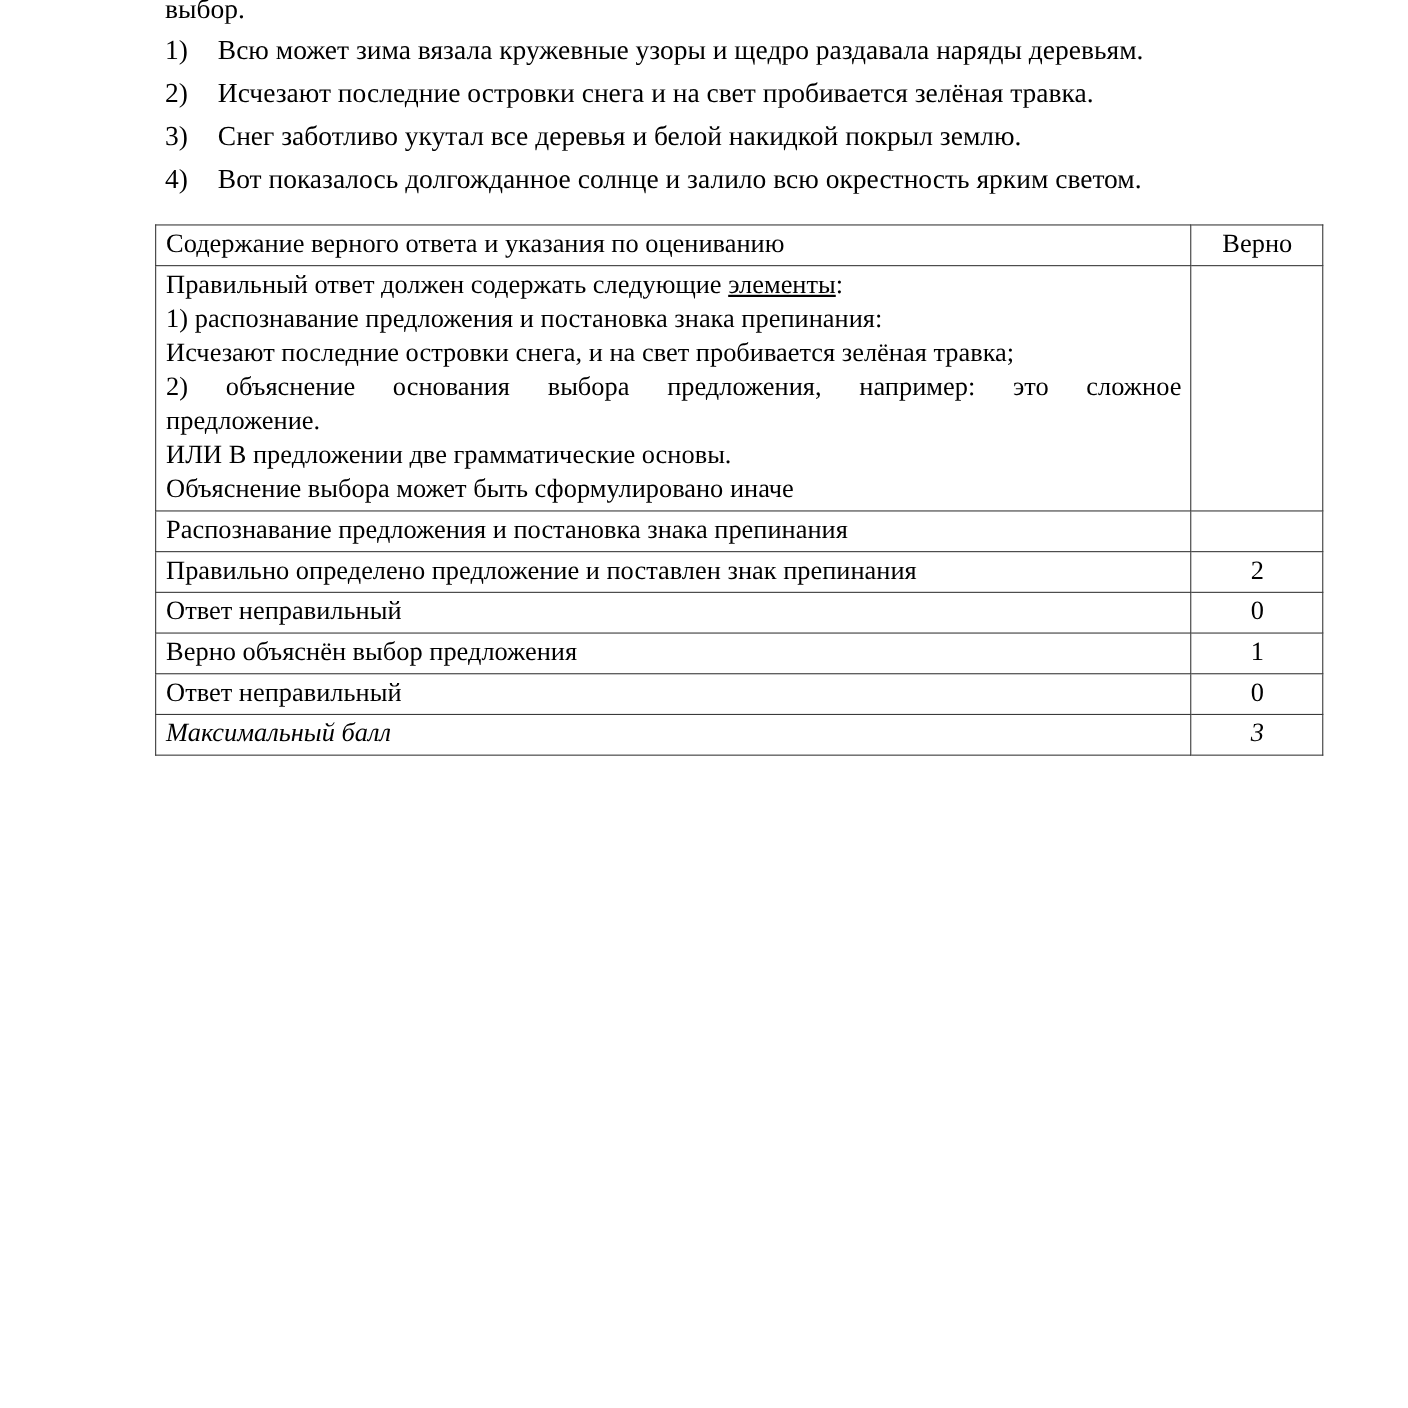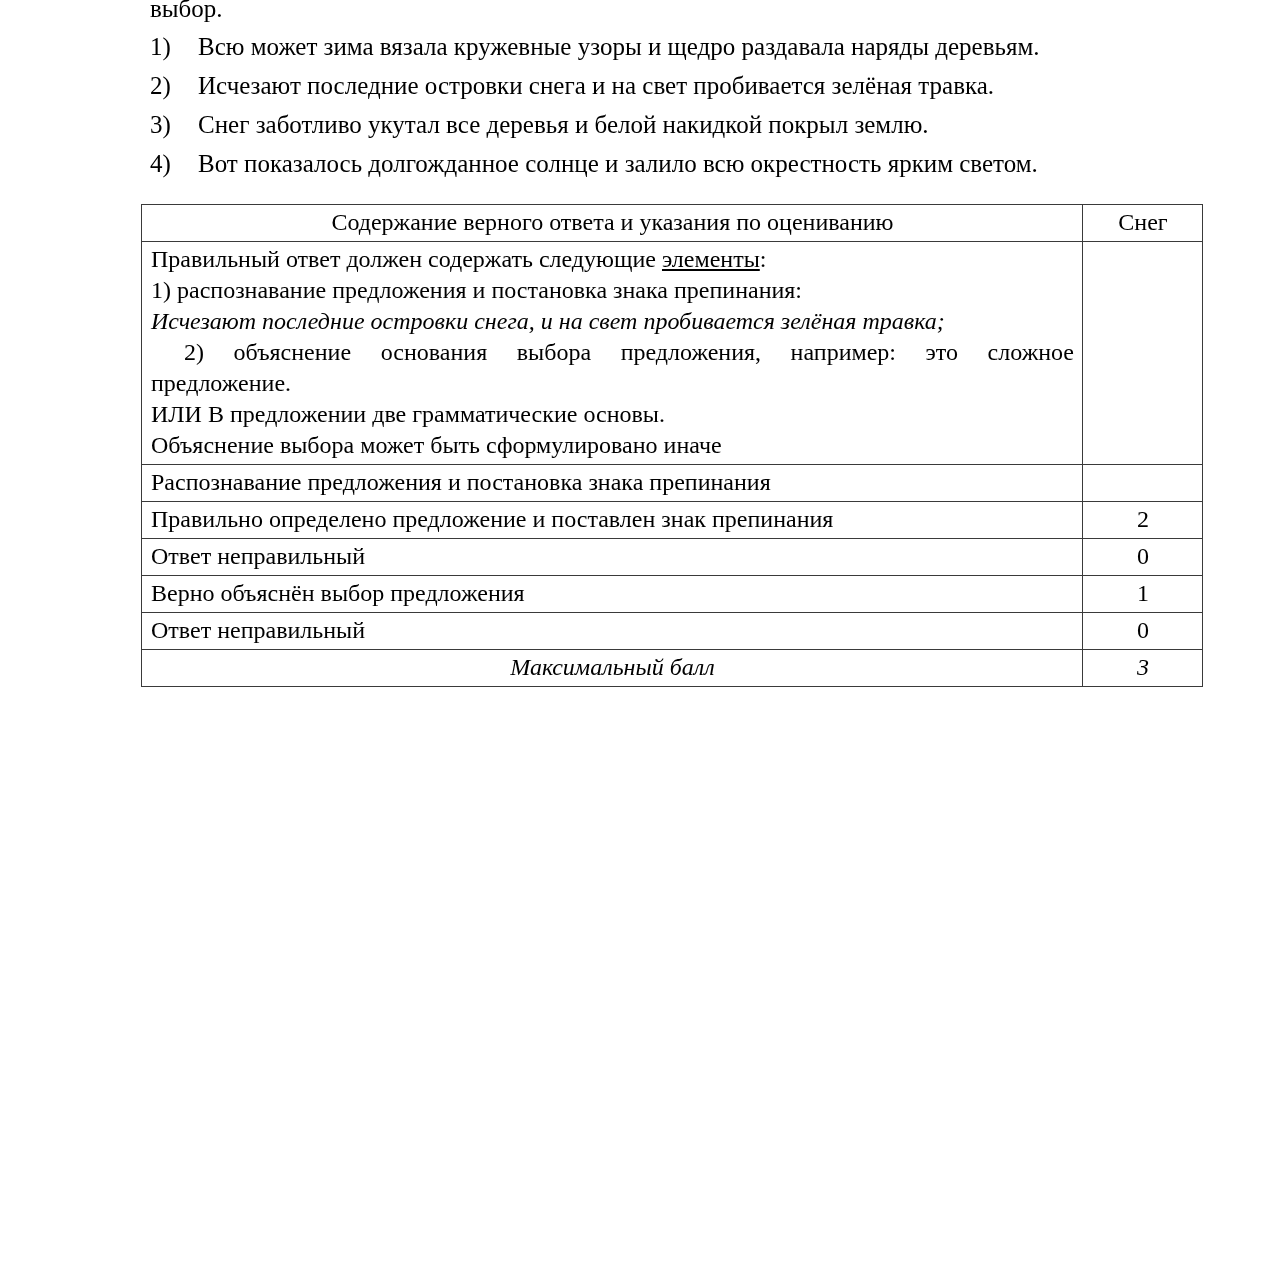--- a/index.html
+++ b/index.html
@@ -71,21 +71,21 @@
     border: 1.6px solid #3a3a3a;
     padding: 2px 8px 3px 9px;
     vertical-align: top;
     font-weight: normal;
     line-height: 31px;
   }
   .col-content { width: 941px; }
   .col-points  { width: 120px; }
 
   .hdr-content {
-    text-align: center;
+    text-align: left;
     font-weight: bold;
     line-height: 30px;
     padding-top: 1px;
     padding-bottom: 2px;
   }
   .hdr-points {
     text-align: center;
     font-weight: bold;
     line-height: 30px;
     padding-top: 1px;
@@ -95,30 +95,29 @@
   .points-cell {
     text-align: center;
     vertical-align: top;
   }
 
   .bold-row td {
     font-weight: normal;
   }
 
   .desc-line { display: block; }
-  .desc-line.italic { font-style: italic; }
+  .desc-line.italic { }
   .desc-line.justify {
     text-align: justify;
     text-align-last: justify;
-    margin-left: 33px;
   }
   .underline { text-decoration: underline; }
 
   .max-label {
-    text-align: center;
+    text-align: left;
     font-style: italic;
   }
   .max-points {
     text-align: center;
     font-style: italic;
   }
 </style>
 </head>
 <body>
 
@@ -148,21 +147,21 @@
   </div>
 
   <table class="score-table">
     <colgroup>
       <col class="col-content">
       <col class="col-points">
     </colgroup>
     <thead>
       <tr>
         <th class="hdr-content">Содержание верного ответа и указания по оцениванию</th>
-        <th class="hdr-points">Снег</th>
+        <th class="hdr-points">Верно</th>
       </tr>
     </thead>
     <tbody>
       <tr>
         <td>
           <span class="desc-line"><span>Правильный ответ должен содержать следующие </span><span class="underline">элементы</span><span>:</span></span>
           <span class="desc-line">1) распознавание предложения и постановка знака препинания:</span>
           <span class="desc-line italic">Исчезают последние островки снега, и на свет пробивается зелёная травка;</span>
           <span class="desc-line justify">2) объяснение основания выбора предложения, например: это сложное</span>
           <span class="desc-line">предложение.</span>

